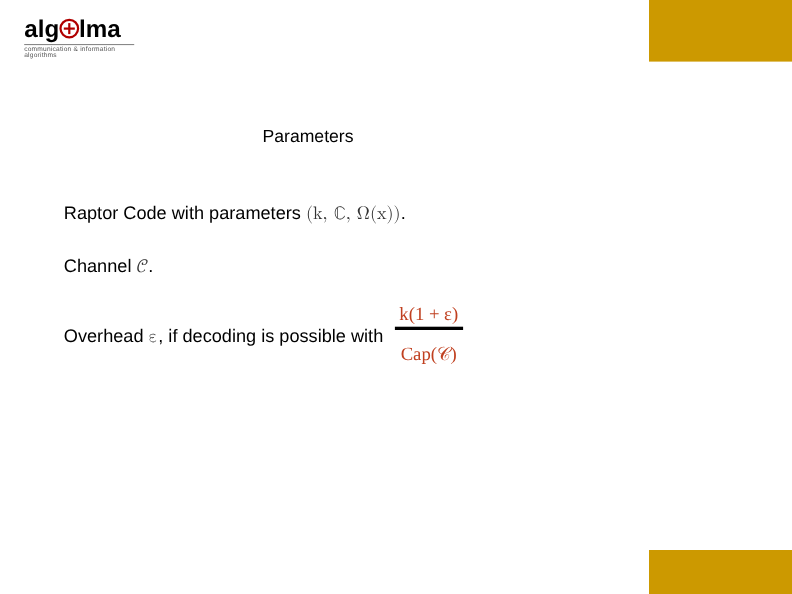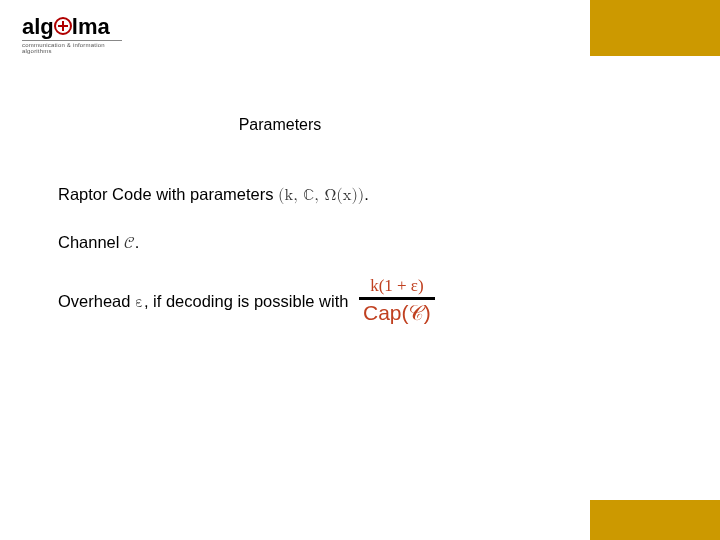--- a/index.html
+++ b/index.html
@@ -122,24 +122,25 @@
     color: #c04020;
     font-family: "Cambria Math", "STIXGeneral", Georgia, serif;
     font-size: 17px;
     border-bottom: 3px solid #000000;
     padding: 0 4px 1px 4px;
     line-height: 1.1;
   }
   .fraction .den {
     display: block;
     color: #c04020;
-    font-family: Liberation Sans, sans-serif;
-    font-size: 21px;
+    font-family: Liberation Serif, serif;
+    font-size: 17px;
     padding: 1px 4px 0 4px;
     line-height: 1.1;
+    margin-top: 12px;
   }
   .inline-math {
     color: #333;
   }
 </style>
 </head>
 <body>
 
 <div class="slide">
 

